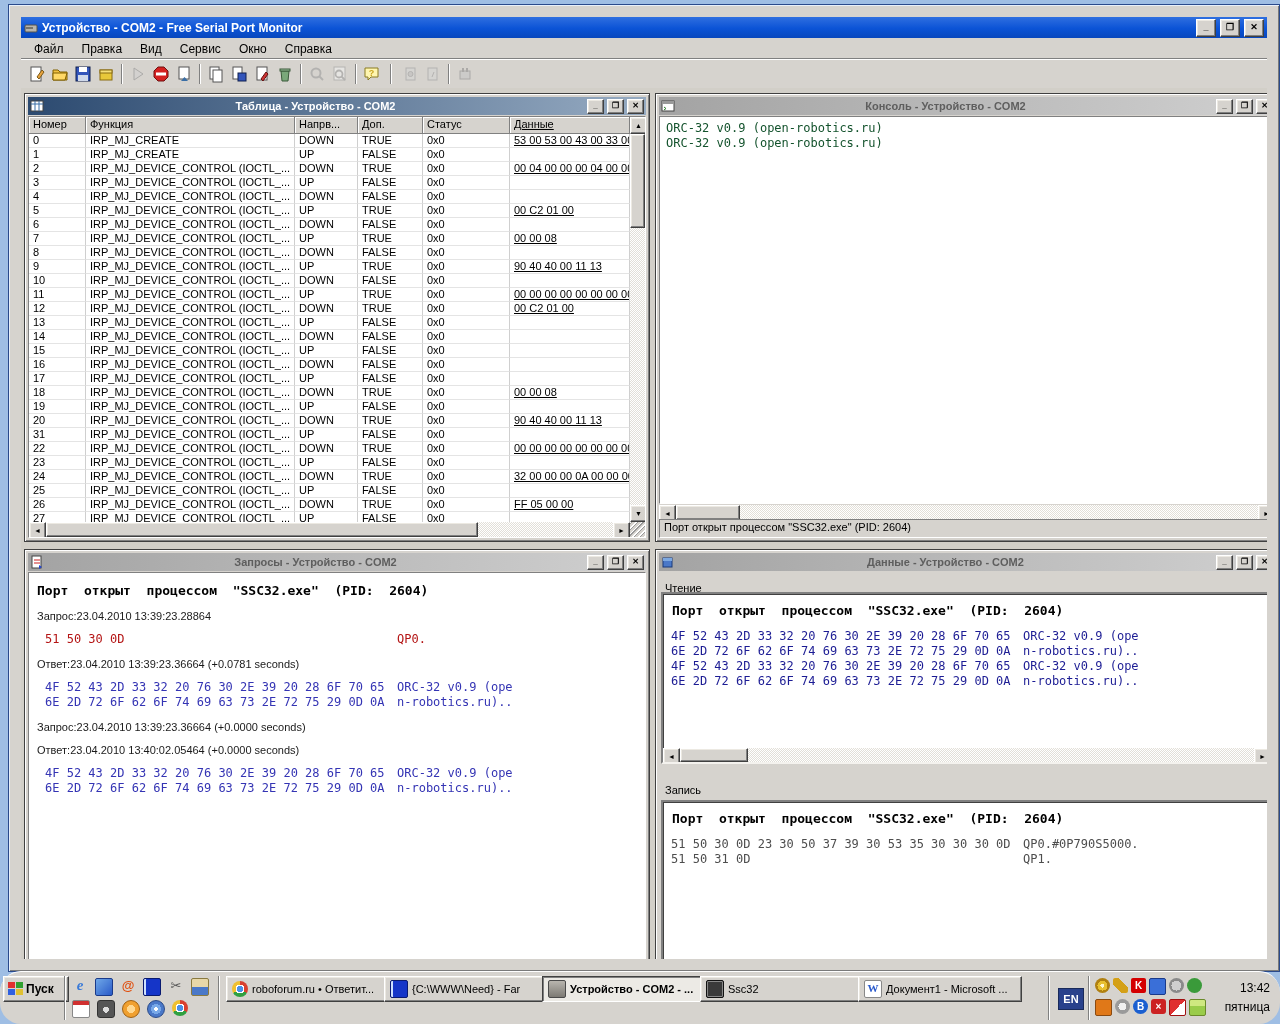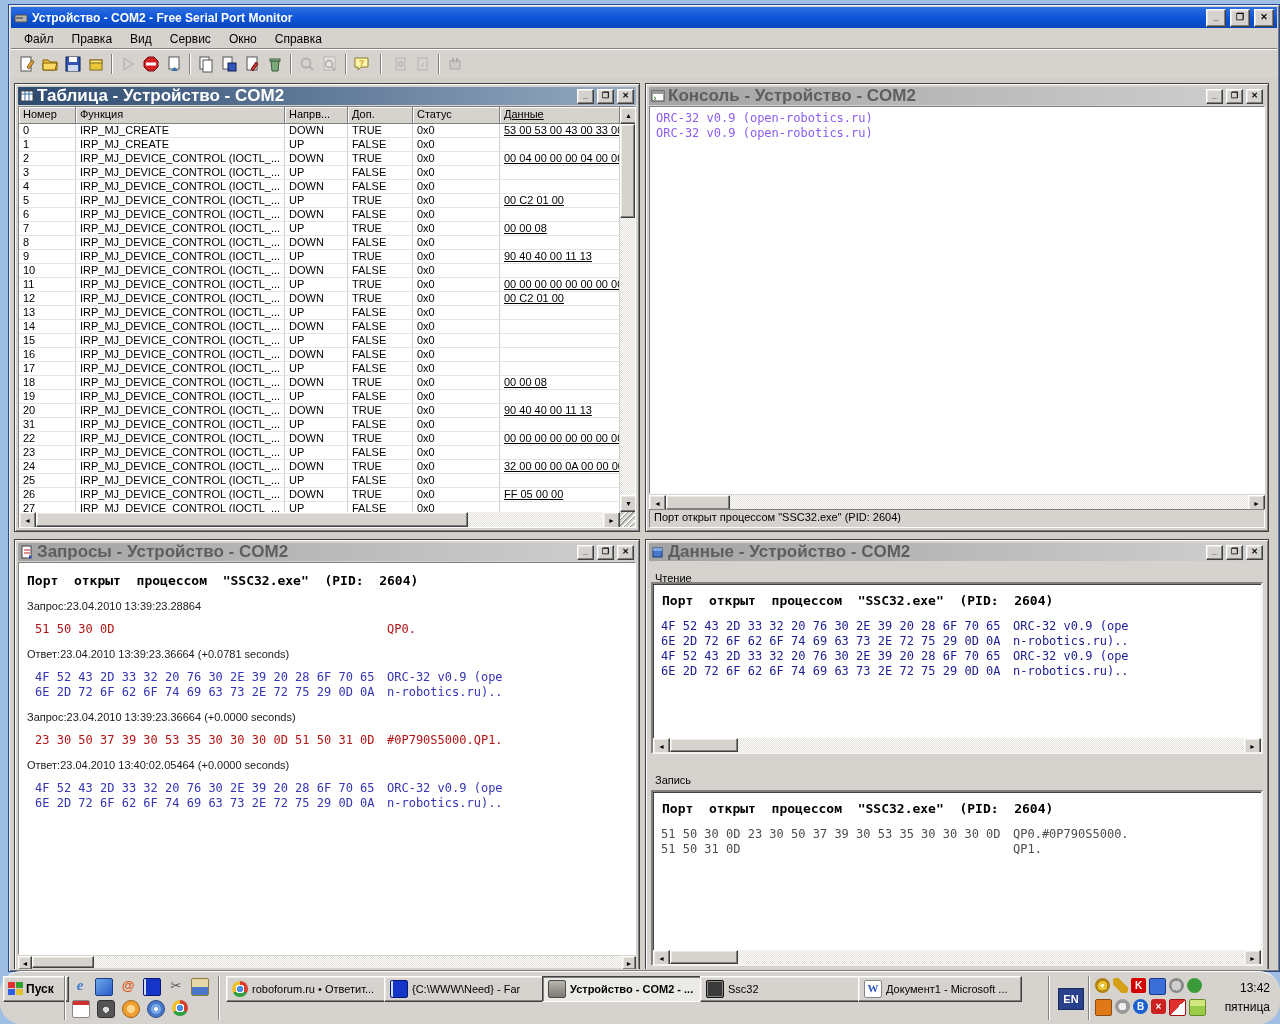--- a/index.html
+++ b/index.html
@@ -3,42 +3,42 @@
 <meta charset="utf-8">
 <style>
   html,body{margin:0;padding:0;}
   #screen{position:relative;width:1280px;height:1024px;background:#9fbee4;overflow:hidden;
     font-family:"Liberation Sans",sans-serif;-webkit-font-smoothing:none;}
   
   .raised{border:1px solid;border-color:#ffffff #404040 #404040 #ffffff;box-shadow:inset -1px -1px 0 #808080,inset 1px 1px 0 #ece9e2;background:#d6d3ce;}
   
   #main-window{position:absolute;left:8px;top:4px;right:0;bottom:52px;background:#d6d3ce;
     border:1px solid #2a4a8c;box-shadow:inset 1px 1px 0 #e8f0fa,inset -1px -1px 0 #7a7a7a;
-    display:flex;flex-direction:column;padding:2px;}
+    display:flex;flex-direction:column;padding:12px;}
   #main-titlebar{height:21px;background:linear-gradient(180deg,#2f6fe0 0%,#0b53d6 55%,#0847bd 100%);
     display:flex;align-items:center;gap:4px;padding:0 3px;flex:none;}
   #main-titlebar .title-text{color:#fff;font-weight:bold;font-size:12px;flex:1;white-space:nowrap;overflow:hidden;}
   .winbtn{width:18px;height:16px;font:bold 9px/14px "Liberation Sans",sans-serif;text-align:center;color:#000;flex:none;}
   .winbtn.small{width:15px;height:13px;font-size:8px;line-height:11px;}
   #menu-bar{height:21px;display:flex;align-items:center;padding-left:4px;flex:none;background:#d6d3ce;}
   .menu-item{font-size:12px;color:#000;padding:2px 9px;}
   #toolbar{height:28px;display:flex;align-items:center;padding-left:4px;flex:none;border-top:1px solid #fff;box-shadow:0 -1px 0 #808080;}
   .tb-btn{width:23px;height:22px;display:flex;align-items:center;justify-content:center;flex:none;}
   .tb-btn svg{width:18px;height:18px;}
   .tb-btn.disabled{filter:grayscale(1);opacity:.55;}
   .tb-sep{width:1px;height:20px;background:#808080;box-shadow:1px 0 0 #fff;margin:0 4px;flex:none;}
   .tb-sep.double{margin:0 7px;}
   
   #mdi{flex:1;position:relative;background:#d2cfc8;overflow:hidden;}
   .child-window{position:absolute;background:#d6d3ce;border:1px solid #404040;
     box-shadow:inset 1px 1px 0 #fff,inset -1px -1px 0 #808080;}
   .ctitle{position:absolute;left:3px;top:3px;right:3px;height:18px;display:flex;align-items:center;gap:3px;padding:0 2px;}
   .ctitle.active{background:linear-gradient(90deg,#2c4a70 0%,#96abc2 100%);}
   .ctitle.inactive{background:linear-gradient(90deg,#a3a3a3 0%,#d0d0d0 100%);}
-  .ctitle .ctext{flex:1;font-size:17px;font-weight:bold;white-space:nowrap;overflow:hidden;}
+  .ctitle .ctext{flex:1;font-size:11px;font-weight:bold;white-space:nowrap;overflow:hidden;text-align:center;}
   .ctitle.active .ctext{color:#fff;}
   .ctitle.inactive .ctext{color:#5e5e5e;}
   .cicon{width:14px;height:14px;flex:none;}
   .cicon svg{width:14px;height:14px;}
   
   .sb{position:absolute;display:flex;background:#efede6;
     background-image:repeating-conic-gradient(#ffffff 0 25%,#e2dfd8 0 50%);background-size:2px 2px;}
   .sb-h{flex-direction:row;height:15px;}
   .sb-v{flex-direction:column;width:15px;}
   .sb-btn{flex:none;width:15px;height:15px;display:flex;align-items:center;justify-content:center;
@@ -57,21 +57,21 @@
     box-shadow:inset 1px 1px 0 #fff;font-size:11px;padding:1px 4px 0 4px;white-space:nowrap;overflow:hidden;color:#000;}
   #tbl-rows{position:absolute;left:0;top:17px;right:15px;bottom:15px;overflow:hidden;}
   .trow{display:flex;height:14px;}
   .cell{flex:none;font-size:11px;line-height:13px;padding:0 4px;border-right:1px solid #cfcfcf;
     border-bottom:1px solid #e4e4e4;white-space:nowrap;overflow:hidden;color:#000;}
   .c0{width:48px;}.c1{width:200px;}.c2{width:54px;}.c3{width:56px;}.c4{width:78px;}
   .c5{flex:1;min-width:0;text-decoration:underline;}
   
   #console-area{position:absolute;left:3px;top:22px;right:3px;bottom:37px;background:#fff;
     border:1px solid #808080;border-right-color:#fff;border-bottom-color:#fff;padding:4px 6px;overflow:hidden;}
-  .console-line{font:12px/15px "DejaVu Sans Mono","Liberation Mono",monospace;color:#8b5cf6;white-space:pre;}
+  .console-line{font:12px/15px "DejaVu Sans Mono","Liberation Mono",monospace;color:#14532d;white-space:pre;}
   #console-status{position:absolute;left:3px;right:3px;bottom:3px;height:17px;background:#d6d3ce;
     border:1px solid #808080;border-right-color:#fff;border-bottom-color:#fff;
     font-size:11px;line-height:15px;padding:0 4px;color:#000;white-space:nowrap;overflow:hidden;}
   
   #req-body{position:absolute;left:3px;top:22px;right:3px;bottom:16px;background:#fff;overflow:hidden;
     border:1px solid #808080;border-right-color:#fff;border-bottom-color:#fff;}
   .port-line{font:bold 13px/16px "DejaVu Sans Mono","Liberation Mono",monospace;color:#000;white-space:pre;}
   #req-body .port-line{margin:10px 0 0 8px;}
   .req-label{margin:11px 0 0 8px;font-size:11px;color:#1a1a1a;white-space:pre;}
   .hexgroup{margin:10px 0 0 8px;}
@@ -586,23 +586,20 @@
               <div class="req-label">Запрос:23.04.2010 13:39:23.28864</div>
               <div class="hexgroup">
                 <div class="hexline request"><span class="hex-bytes">51 50 30 0D</span><span class="hex-ascii">QP0.</span></div>
               </div>
               <div class="req-label">Ответ:23.04.2010 13:39:23.36664 (+0.0781 seconds)</div>
               <div class="hexgroup">
                 <div class="hexline response"><span class="hex-bytes">4F 52 43 2D 33 32 20 76 30 2E 39 20 28 6F 70 65</span><span class="hex-ascii">ORC-32 v0.9 (ope</span></div>
                 <div class="hexline response"><span class="hex-bytes">6E 2D 72 6F 62 6F 74 69 63 73 2E 72 75 29 0D 0A</span><span class="hex-ascii">n-robotics.ru)..</span></div>
               </div>
               <div class="req-label">Запрос:23.04.2010 13:39:23.36664 (+0.0000 seconds)</div>
-              <div class="hexgroup">
-                <div class="hexline request"><span class="hex-bytes">23 30 50 37 39 30 53 35 30 30 30 0D 51 50 31 0D</span><span class="hex-ascii">#0P790S5000.QP1.</span></div>
-              </div>
               <div class="req-label">Ответ:23.04.2010 13:40:02.05464 (+0.0000 seconds)</div>
               <div class="hexgroup">
                 <div class="hexline response"><span class="hex-bytes">4F 52 43 2D 33 32 20 76 30 2E 39 20 28 6F 70 65</span><span class="hex-ascii">ORC-32 v0.9 (ope</span></div>
                 <div class="hexline response"><span class="hex-bytes">6E 2D 72 6F 62 6F 74 69 63 73 2E 72 75 29 0D 0A</span><span class="hex-ascii">n-robotics.ru)..</span></div>
               </div>
             </div>
         </div>
         <div class="sb sb-h" style="left:3px;right:3px;bottom:3px;height:12px;">
           <div class="sb-btn raised" style="width:12px;height:12px">◄</div>
           <div class="sb-thumb raised" style="width:60px;height:10px"></div>

